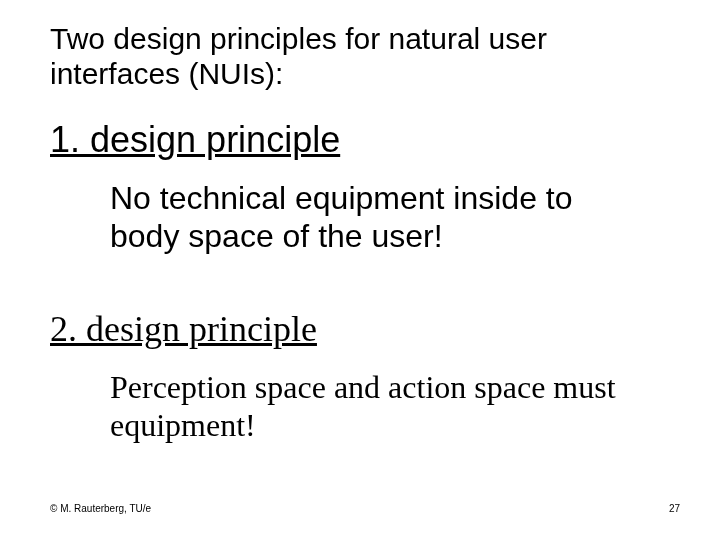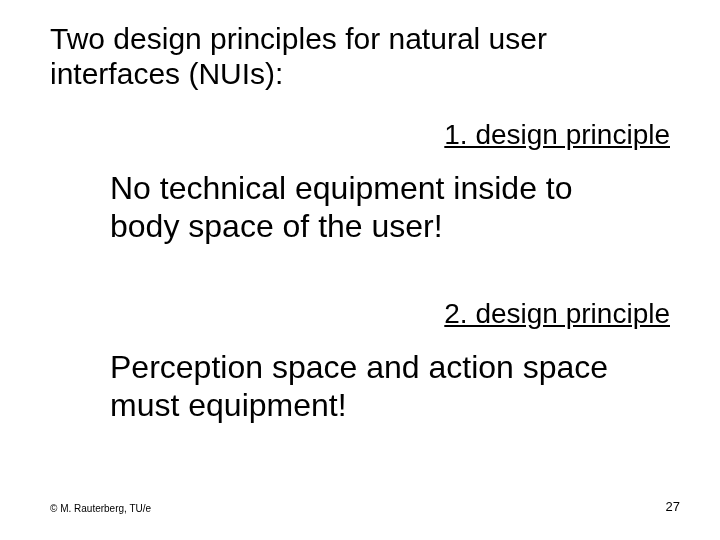--- a/index.html
+++ b/index.html
@@ -17,45 +17,44 @@
     position: relative;
     padding: 22px 50px 0 50px;
   }
   .title {
     font-size: 30px;
     line-height: 1.15;
     color: #000;
     margin-bottom: 28px;
   }
   .heading {
-    font-size: 28px;
+    font-size: 36px;
     text-decoration: underline;
     margin-bottom: 18px;
-    text-align: right;
   }
   .body-text {
     font-size: 32px;
     line-height: 1.2;
     margin-left: 60px;
     max-width: 520px;
   }
   .section-1 { margin-bottom: 52px; }
-  .section-2 { margin-bottom: 8px; }
+  .section-2 { margin-bottom: 8px; font-family: Liberation Serif, serif; }
   .footer {
     position: absolute;
     left: 50px;
     right: 40px;
     bottom: 26px;
     display: flex;
     justify-content: space-between;
     align-items: flex-end;
     font-size: 10px;
     color: #000;
   }
-  .footer .page { font-size: 13px; }
+  .footer .page { font-size: 10px; }
 </style>
 </head>
 <body>
 
 <div class="slide">
   <div class="title">Two design principles for natural user interfaces (NUIs):</div>
 
   <div class="section-1">
     <div class="heading">1. design principle</div>
     <div class="body-text">No technical equipment inside to body space of the user!</div>

